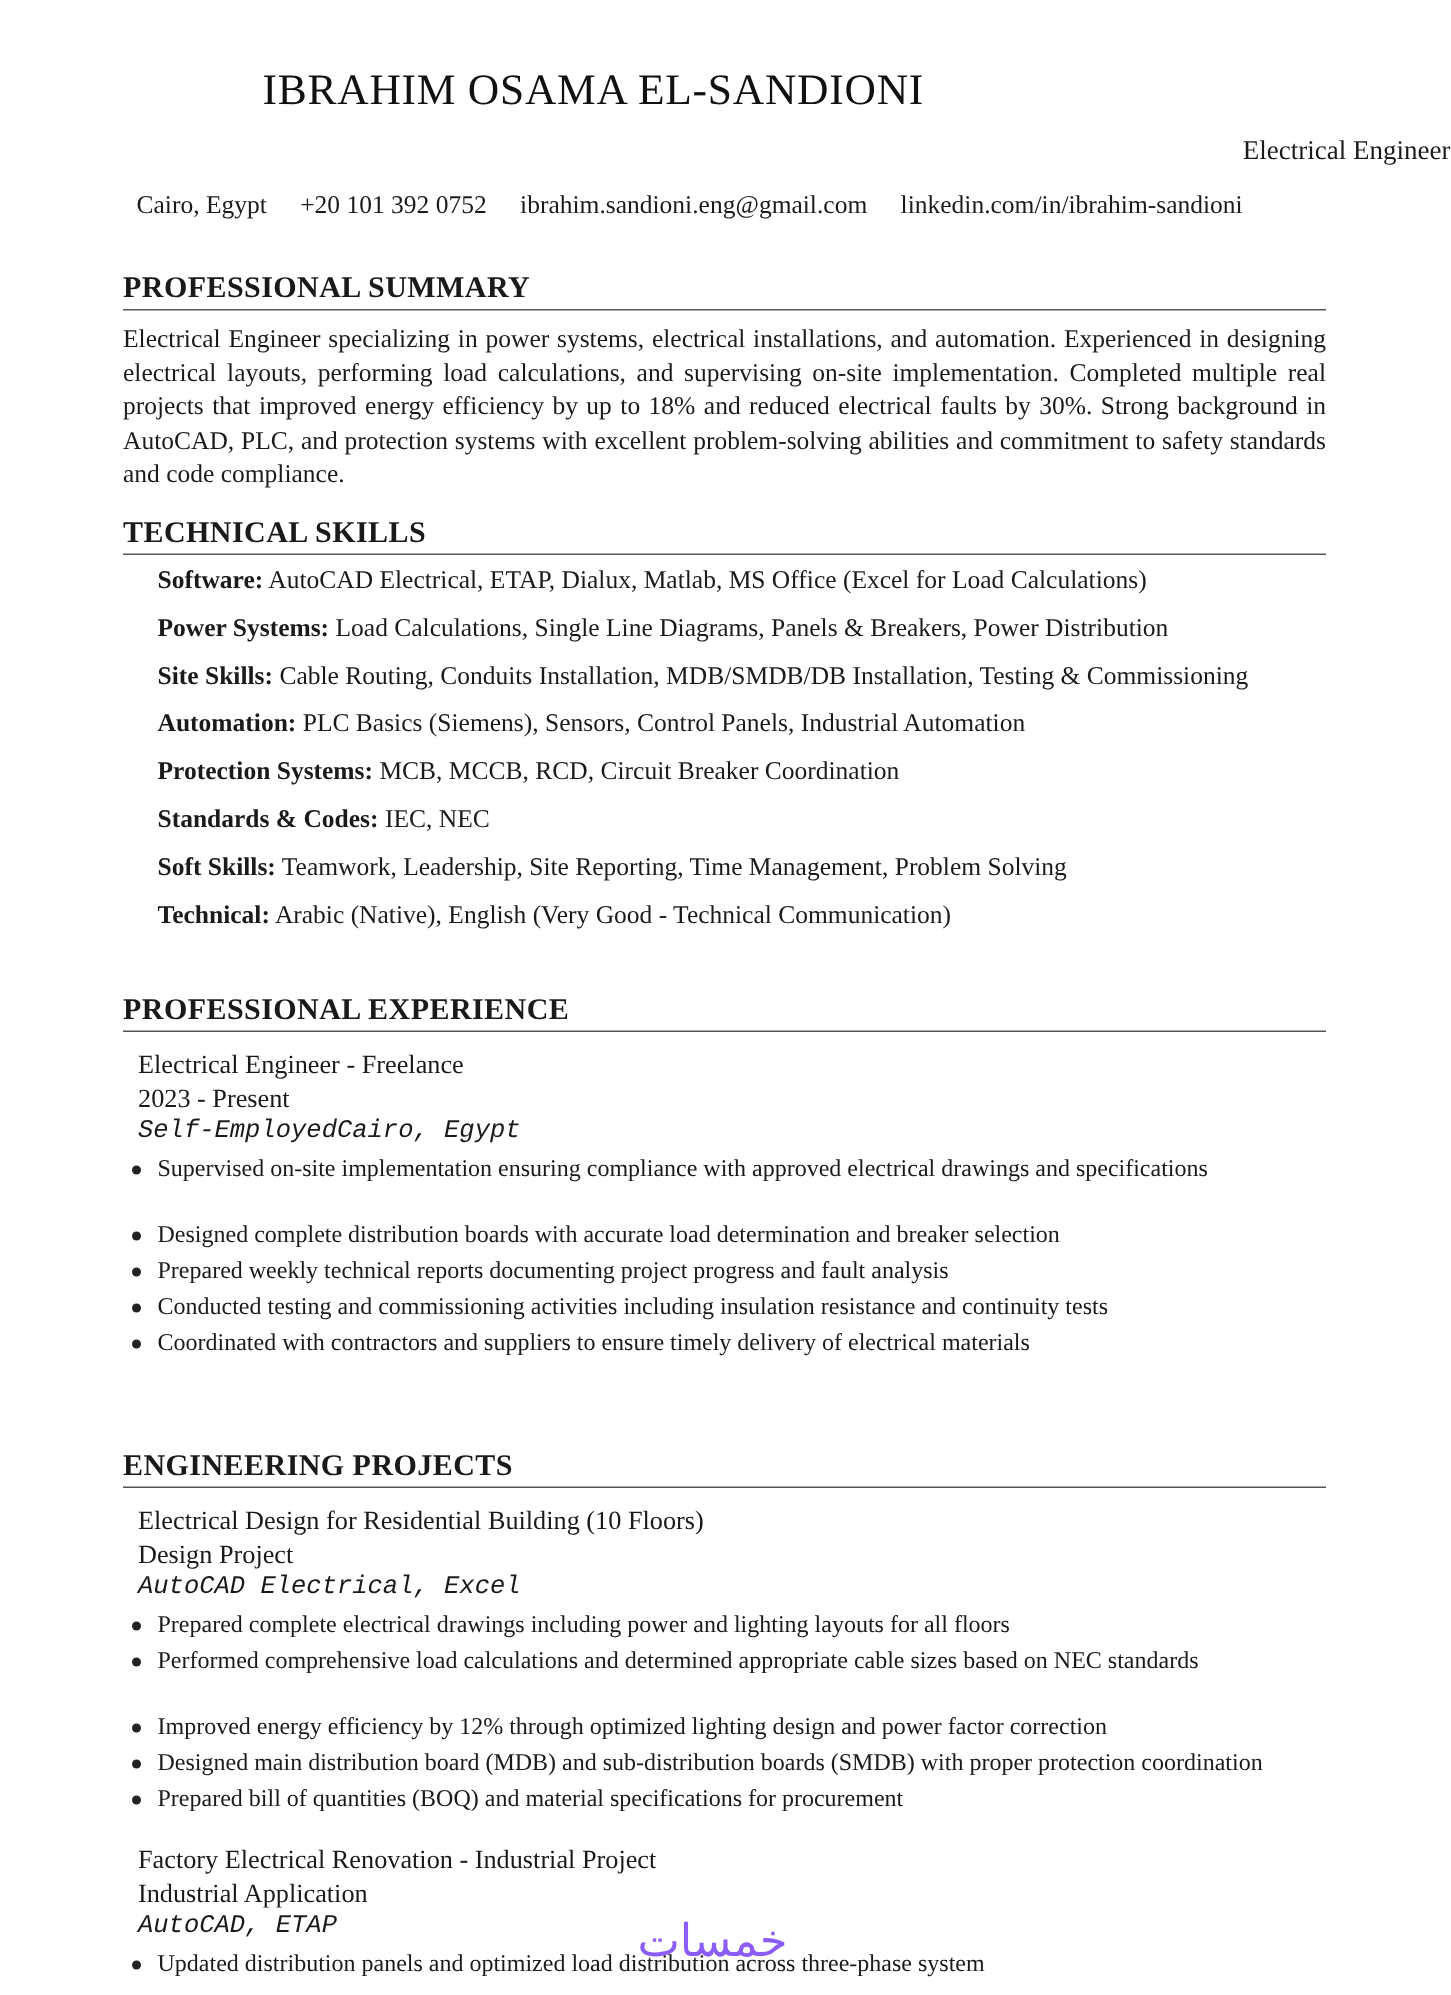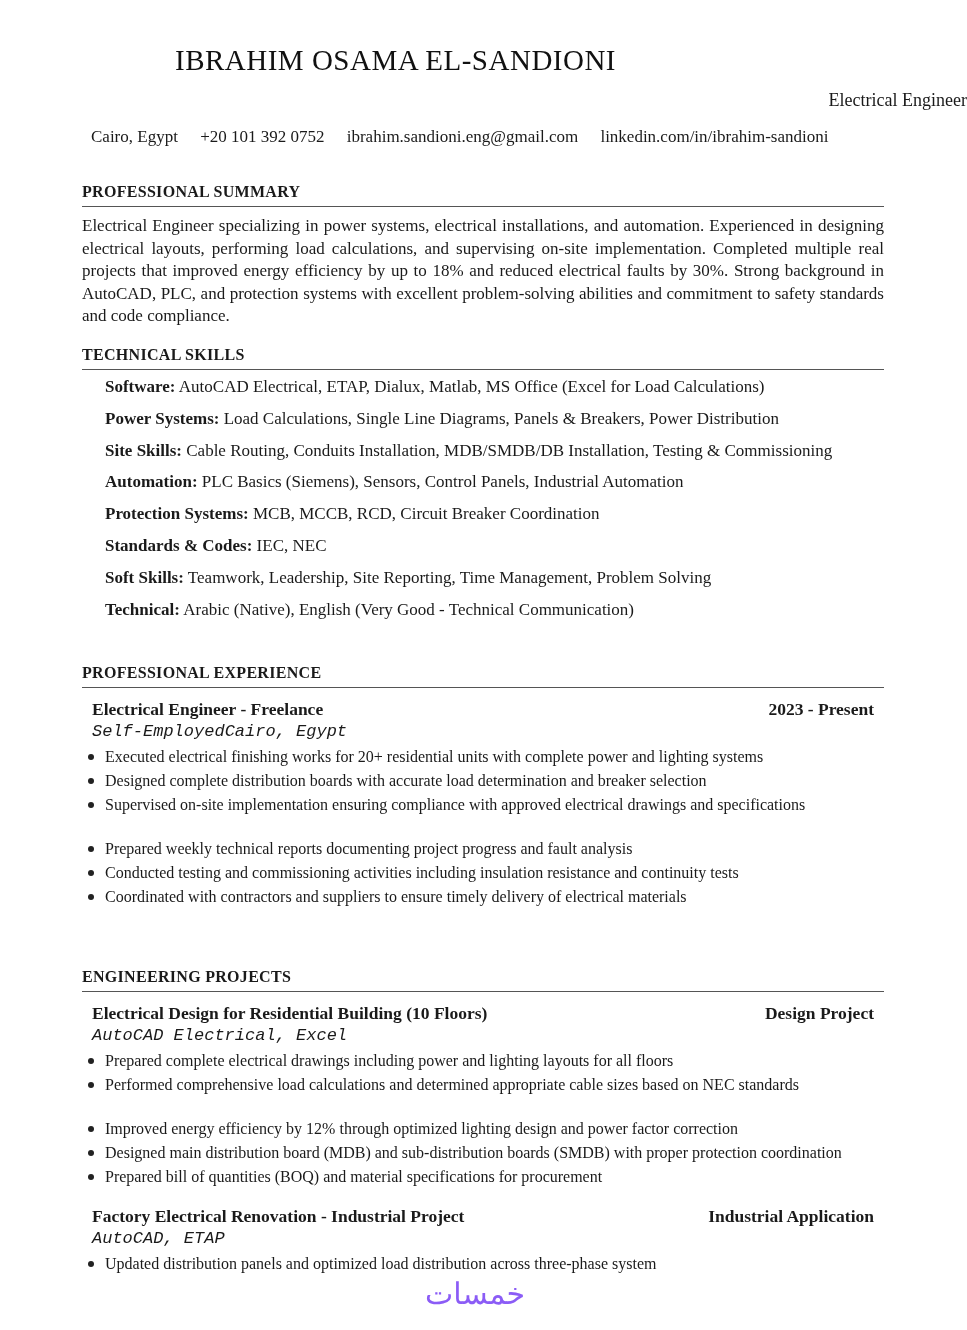--- a/index.html
+++ b/index.html
@@ -3,29 +3,29 @@
 <meta charset="utf-8">
 <style>
   html, body { margin: 0; padding: 0; background: #ffffff; }
   body { width: 967px; height: 1330px; position: relative; overflow: hidden;
          font-family: "Liberation Serif", "DejaVu Serif", serif; color: #1a1a1a; }
   .name { position: absolute; left: 0; width: 791px; top: 44px; text-align: center;
           font-size: 29px; letter-spacing: 0.5px; color: #111; }
   .subtitle { position: absolute; left: 0; width: 967px; top: 90px; text-align: right; font-size: 18px; }
   .contact { position: absolute; left: 91px; top: 127px; font-size: 17px; white-space: nowrap; }
   .contact span { margin-right: 18px; }
-  .section-title { font-size: 16px; letter-spacing: 0.3px; margin: 0; line-height: 24px; }
+  .section-title { font-size: 20px; letter-spacing: 0.3px; margin: 0; line-height: 24px; }
   .rule { border-top: 1.3px solid #555; margin-top: 2px; }
   .sec { position: absolute; left: 82px; width: 802px; }
   .summary { font-size: 17px; line-height: 22.6px; text-align: justify; margin-top: 8px; }
   .skills { margin-top: 6px; padding-left: 23px; }
   .skill { font-size: 17px; line-height: 22px; margin-bottom: 9.8px; }
   .skill b { font-weight: bold; }
   .entry-head { display: flex; justify-content: space-between; padding-left: 10px; padding-right: 10px;
-                font-size: 17.5px; font-weight: bold; line-height: 23px; }
+                font-size: 17.5px; font-weight: normal; line-height: 23px; flex-direction: column; }
   .entry-sub { display: flex; justify-content: flex-start; padding-left: 10px; padding-right: 10px;
                font-size: 17px; font-style: italic; line-height: 22px; font-family: Liberation Mono, monospace; }
   ul.bullets { list-style: none; margin: 4px 0 0 0; padding: 0; }
   ul.bullets li { position: relative; padding-left: 23px; font-size: 16px; line-height: 20px; margin-bottom: 4px; }
   ul.bullets li .dot { position: absolute; left: 6px; top: 7px; width: 6px; height: 6px; border-radius: 50%; background: #222; }
   .watermark { position: absolute; left: 425px; top: 1276px; font-family: Liberation Serif, serif;
                font-size: 30px; color: #8b5cf6; }
 </style>
 </head>
 <body>
@@ -68,23 +68,22 @@
     <div style="margin-top:10px;">
       <div class="entry-head">
         <span>Electrical Engineer - Freelance</span>
         <span>2023 - Present</span>
       </div>
       <div class="entry-sub">
         <span>Self-Employed</span>
         <span>Cairo, Egypt</span>
       </div>
       <ul class="bullets">
-        <li><span class="dot"></span><span>Executed electrical finishing works for 20+ residential units with complete power and lighting systems</span></li>
+        <li style="margin-bottom:24px"><span class="dot"></span><span>Supervised on-site implementation ensuring compliance with approved electrical drawings and specifications</span></li>
         <li><span class="dot"></span><span>Designed complete distribution boards with accurate load determination and breaker selection</span></li>
-        <li style="margin-bottom:24px"><span class="dot"></span><span>Supervised on-site implementation ensuring compliance with approved electrical drawings and specifications</span></li>
         <li><span class="dot"></span><span>Prepared weekly technical reports documenting project progress and fault analysis</span></li>
         <li><span class="dot"></span><span>Conducted testing and commissioning activities including insulation resistance and continuity tests</span></li>
         <li><span class="dot"></span><span>Coordinated with contractors and suppliers to ensure timely delivery of electrical materials</span></li>
       </ul>
     </div>
   </div>
 
   <div class="sec" style="top:965px;">
     <h2 class="section-title">ENGINEERING PROJECTS</h2>
     <div class="rule"></div>

